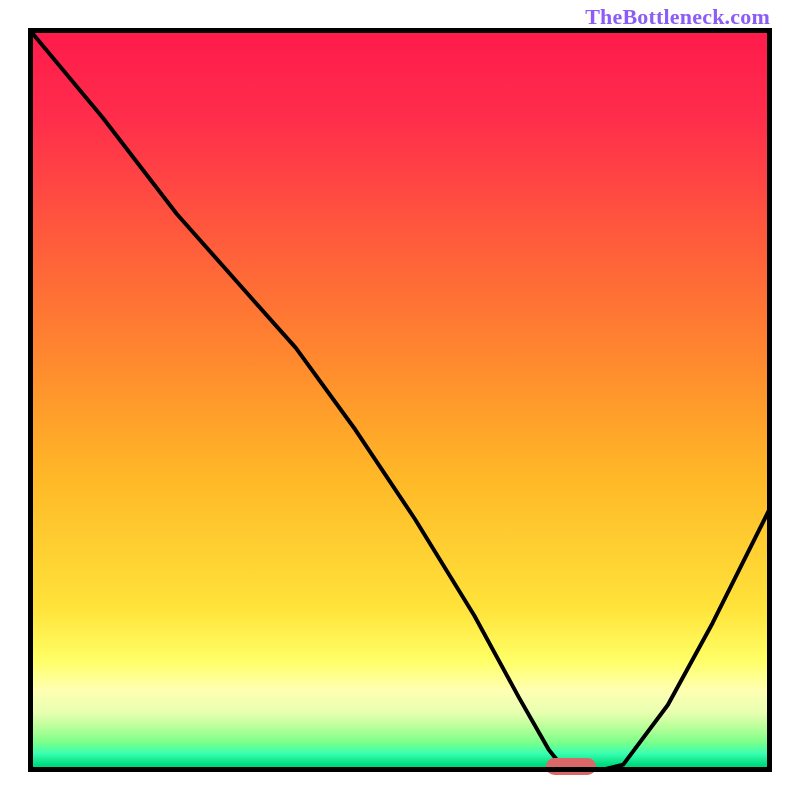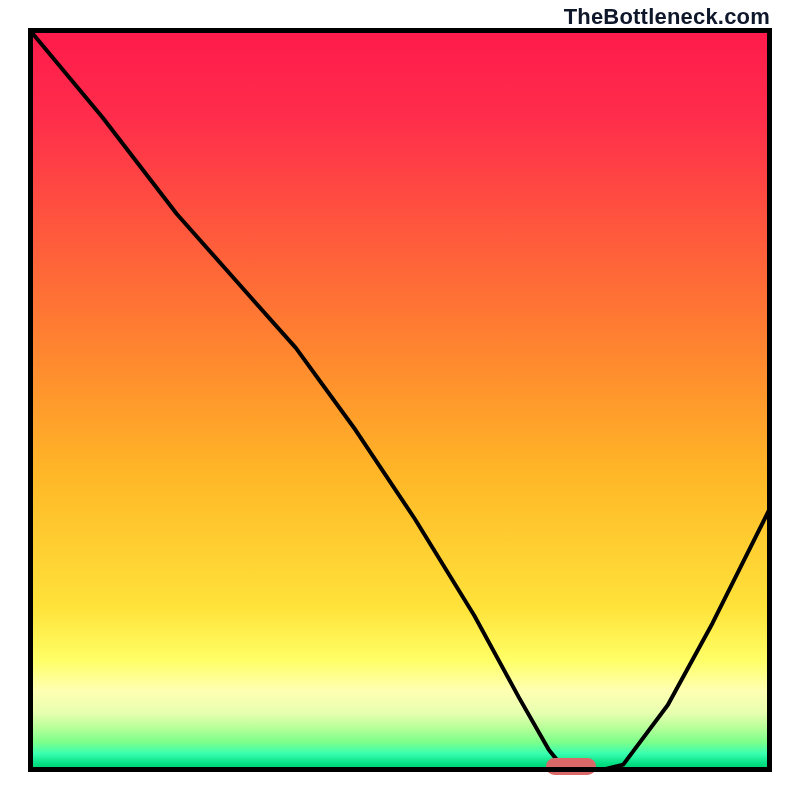--- a/index.html
+++ b/index.html
@@ -63,24 +63,24 @@
     position: absolute;
     width: 50px;
     height: 17px;
     background: #da6868;
     border-radius: 8.5px;
   }
   .attribution {
     position: absolute;
     top: 4px;
     right: 30px;
-    font-family: Liberation Sans, sans-serif;
+    font-family: Liberation Serif, serif;
     font-size: 22px;
     font-weight: 600;
-    color: #0f172a;
+    color: #8b5cf6;
     letter-spacing: 0.2px;
   }
 </style>
 </head>
 <body>
 
 <div class="attribution">TheBottleneck.com</div>
 
 <div class="frame">
   <div class="plot-bg"></div>

